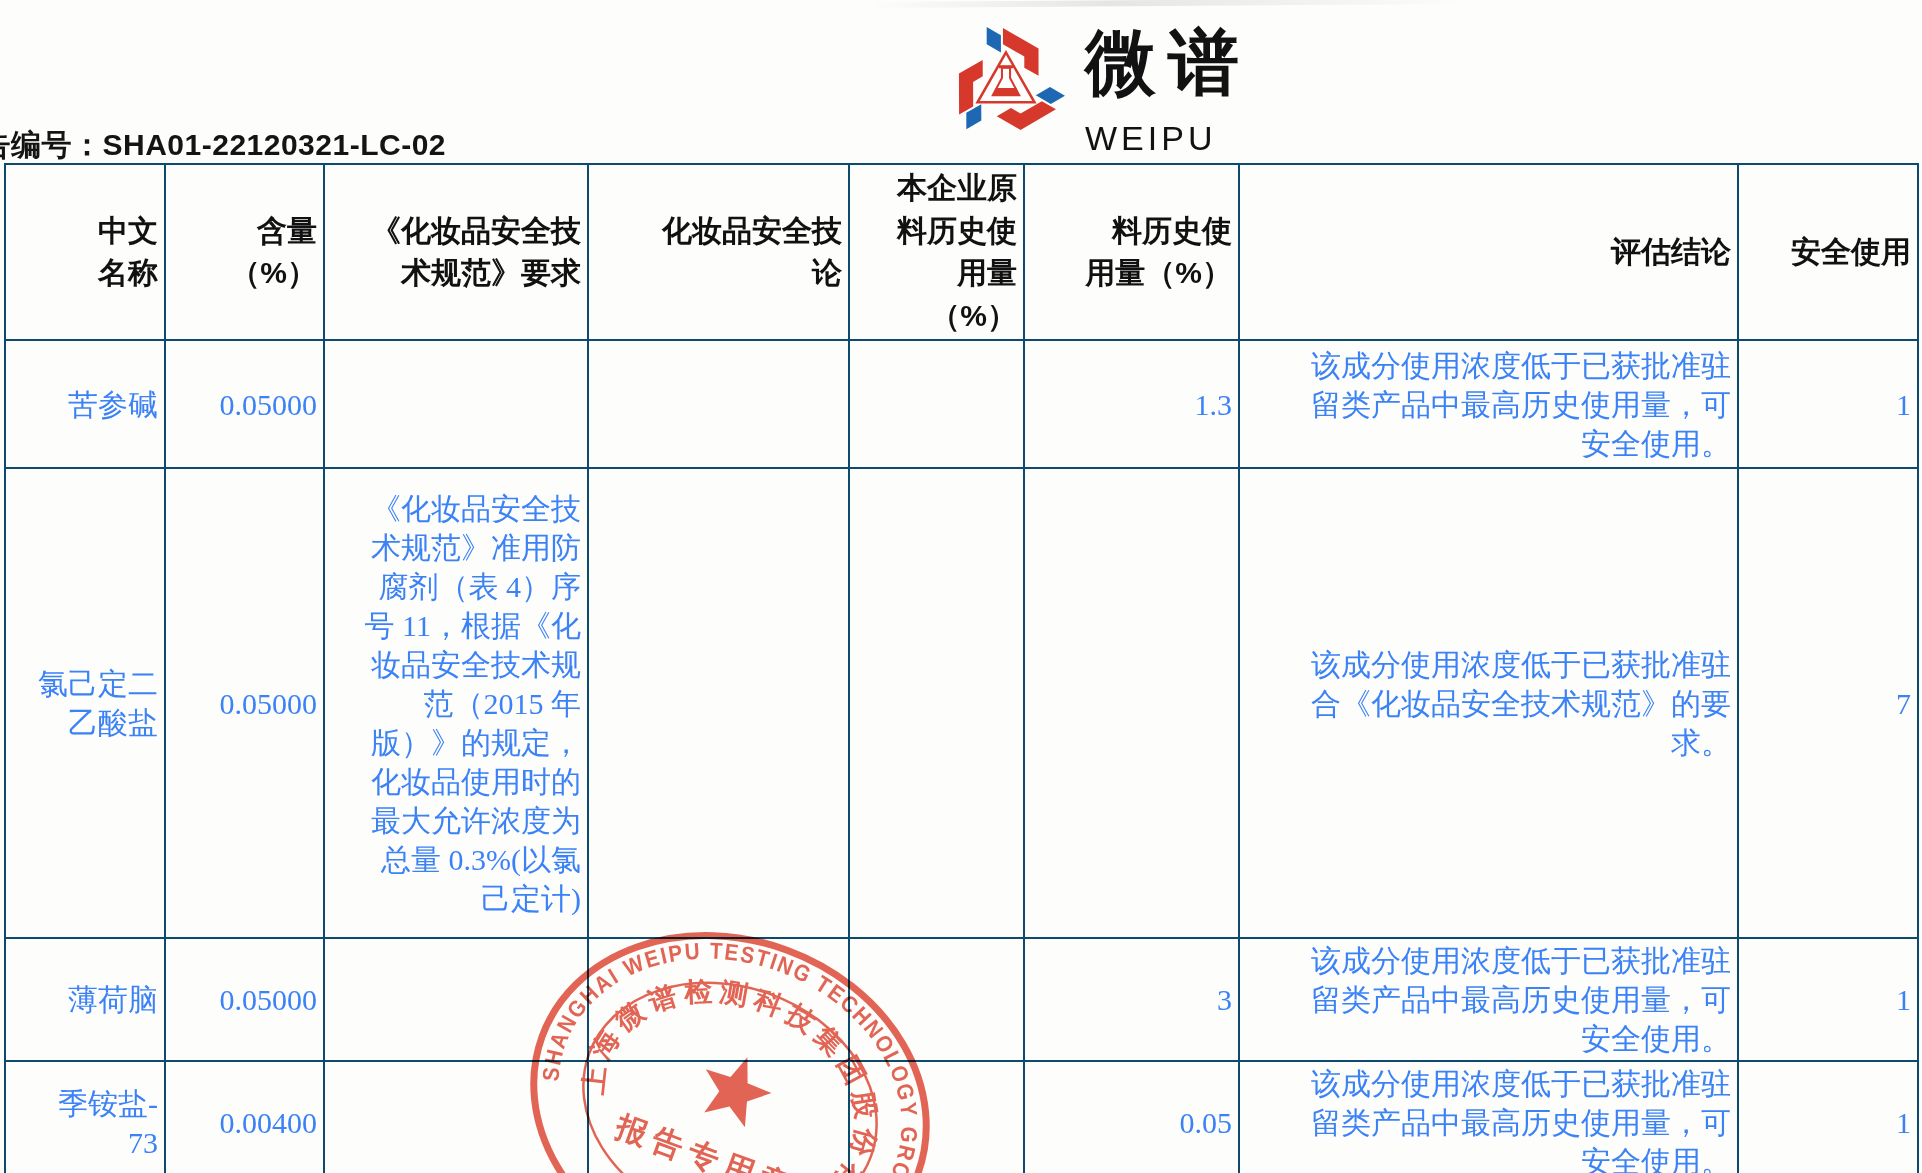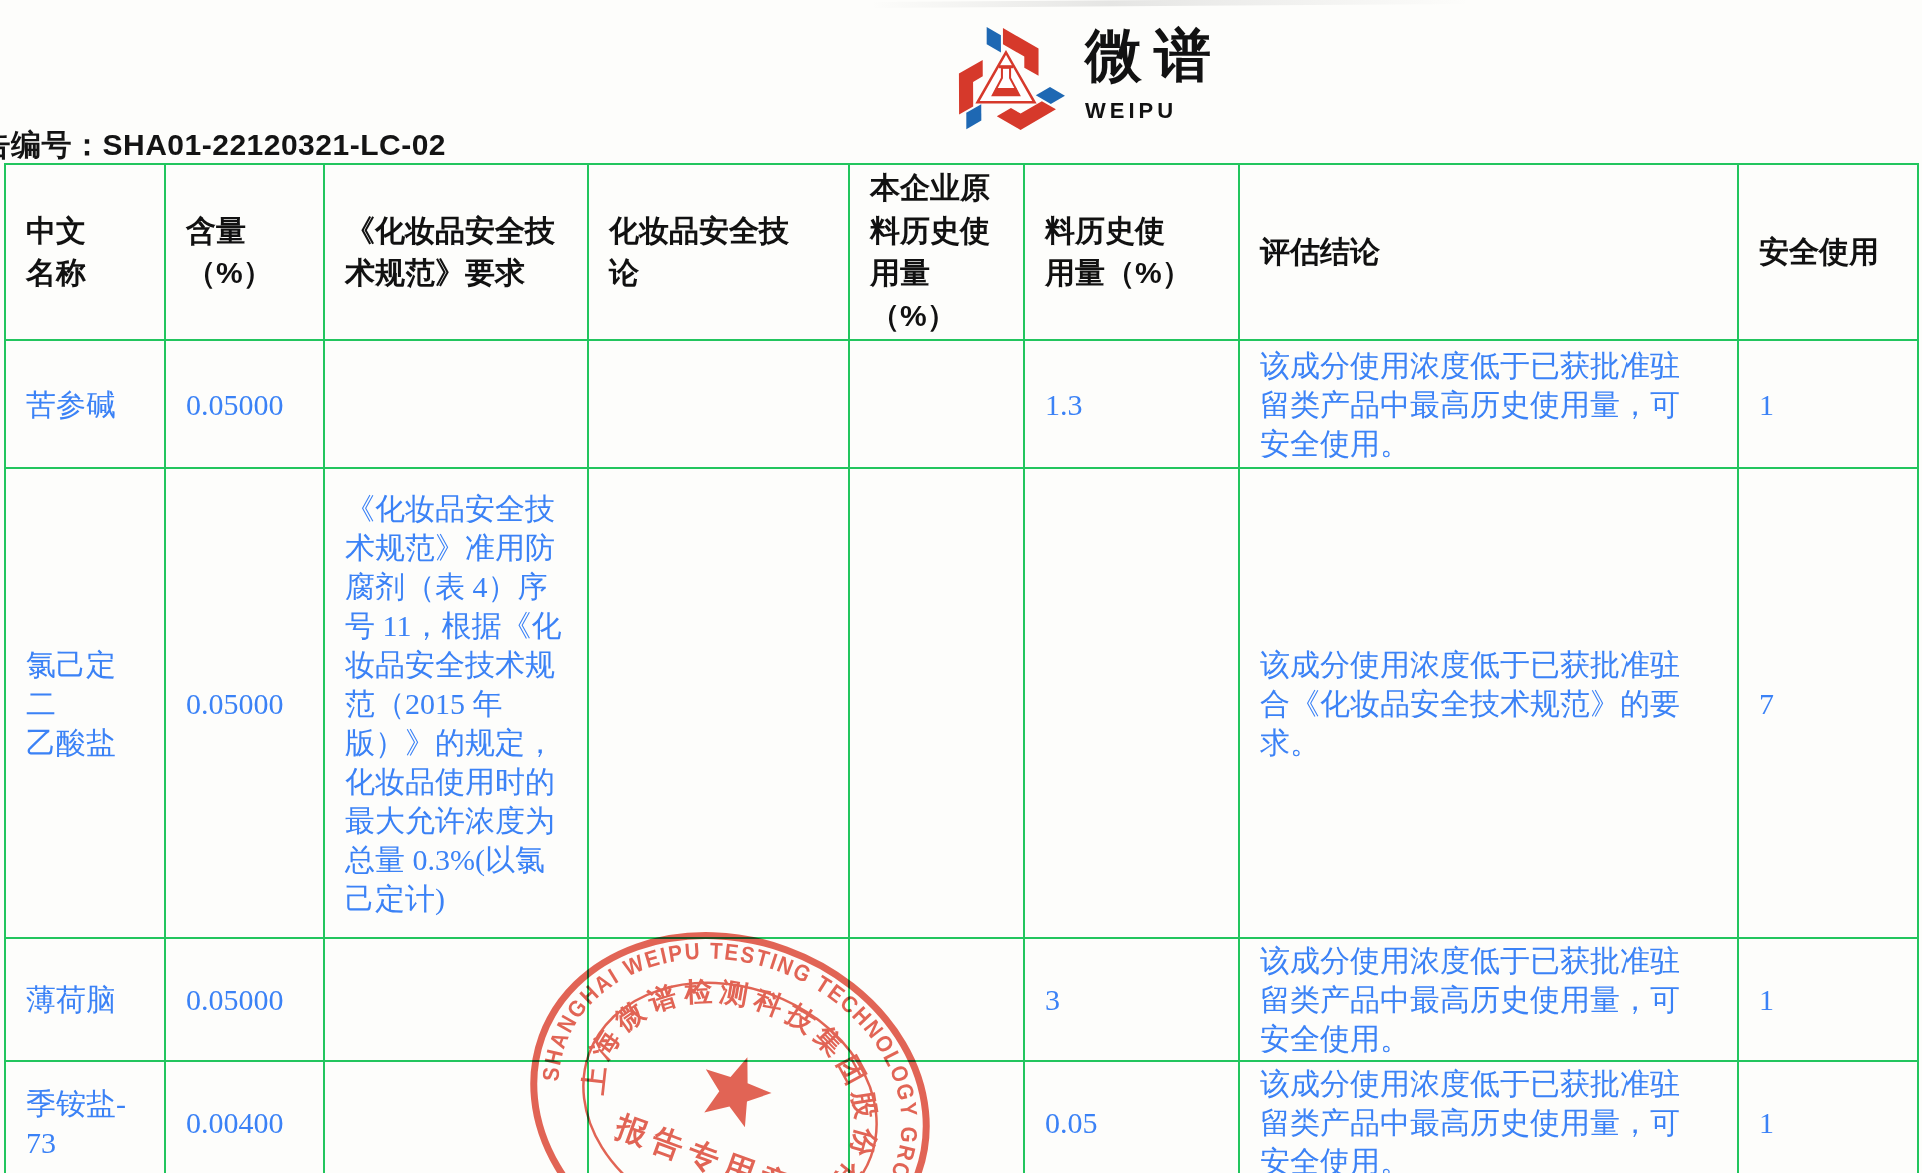--- a/index.html
+++ b/index.html
@@ -22,36 +22,36 @@
   .clipped-char{
     display:inline-block;width:11px;overflow:hidden;direction:rtl;
     vertical-align:baseline;
   }
   
   .logo{position:absolute;left:945px;top:26px;display:flex;align-items:flex-start;}
   .logo-mark{width:122px;height:116px;}
   .logo-text{margin-left:18px;display:flex;flex-direction:column;align-items:flex-start;}
   .logo-cn{
     font-family:"Liberation Sans","DejaVu Sans",sans-serif;
-    font-weight:900;font-size:57px;line-height:1.05;letter-spacing:12px;color:#121212;
+    font-weight:900;font-size:71px;line-height:1.05;letter-spacing:12px;color:#121212;
   }
   .logo-en{
     font-family:"Liberation Sans","DejaVu Sans",sans-serif;
-    font-weight:700;font-size:22px;letter-spacing:4px;color:#121212;margin-top:12px;
+    font-weight:400;font-size:34px;letter-spacing:4px;color:#121212;margin-top:18px;
   }
   
   table.report{
     position:absolute;left:4px;top:163px;
     border-collapse:collapse;table-layout:fixed;
     width:1913px;
   }
   table.report th,table.report td{
-    border:2px solid #22c55e;
-    text-align:left;vertical-align:middle;
-    padding:2px 20px;
+    border:2px solid #0c4a6e;
+    text-align:right;vertical-align:middle;
+    padding:2px 6px;
     white-space:pre-line;
     overflow:hidden;
   }
   table.report th{
     font-family:"Liberation Sans","DejaVu Sans",sans-serif;
     font-weight:bold;font-size:30px;line-height:1.42;color:#111;
   }
   table.report td{
     font-size:30px;line-height:1.3;color:#3b82f6;
   }

